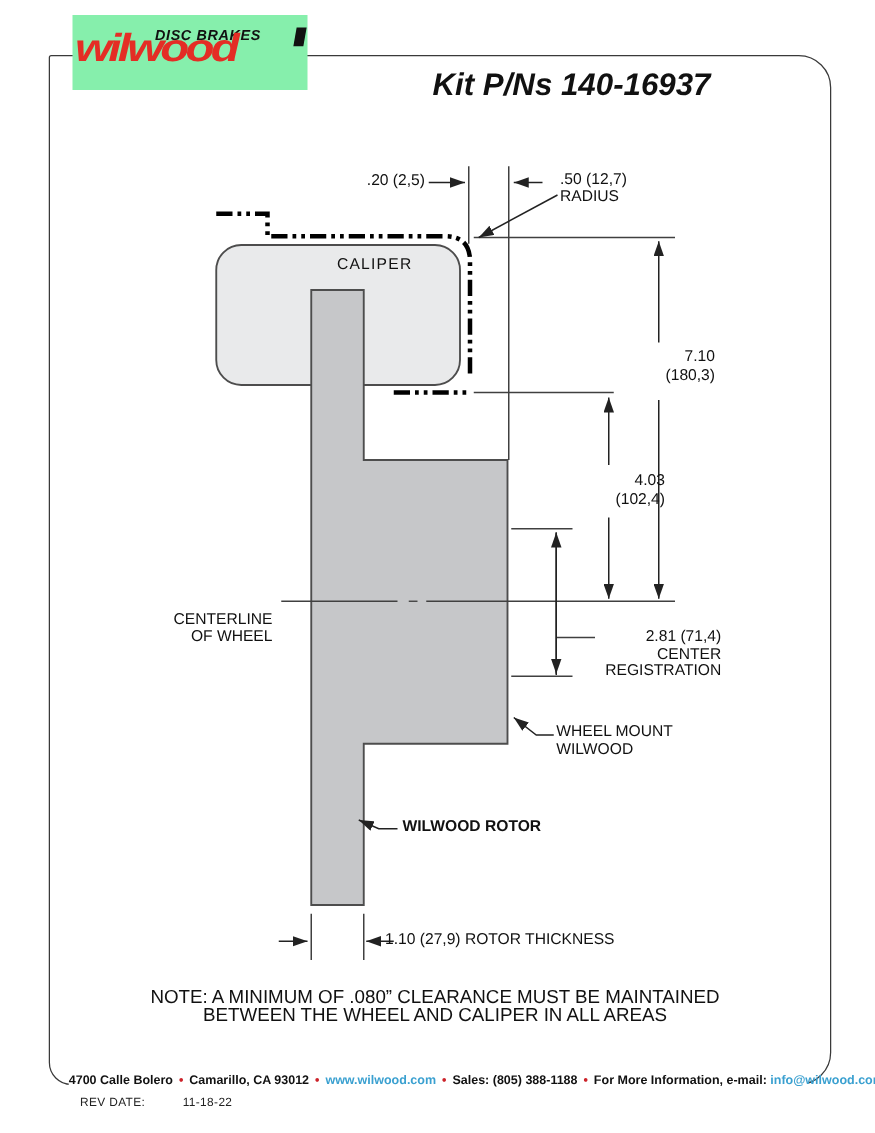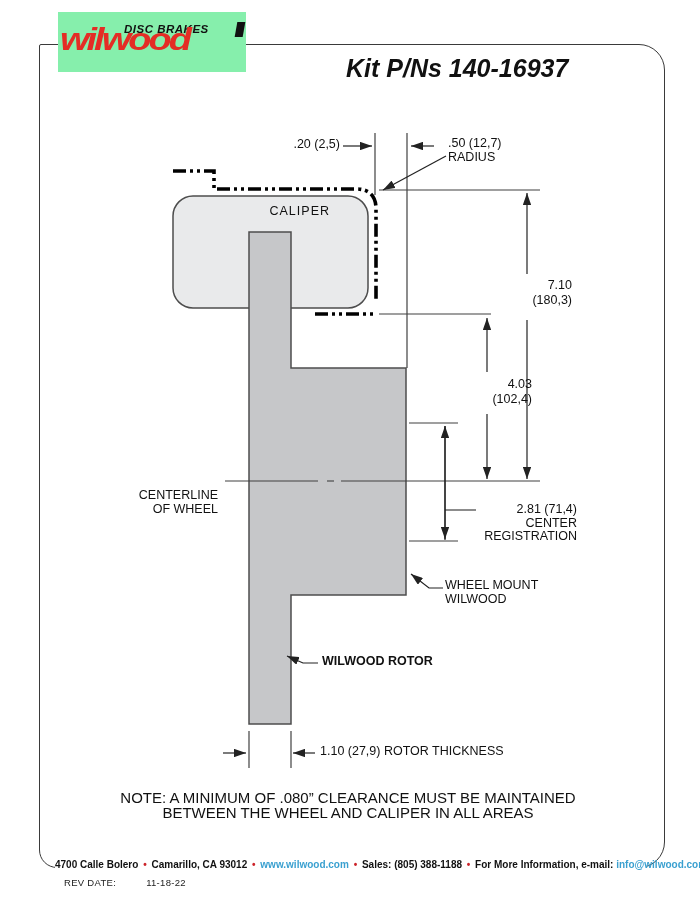--- a/index.html
+++ b/index.html
@@ -26,21 +26,21 @@
   .c{text-align:right;} .r{text-align:right;}
   .caliper-lbl{left:210px;top:205px;width:120px;letter-spacing:1px;}
   .dim20{left:237px;top:138px;width:103px;}
   .radius{left:448px;top:137px;}
   .dim710{left:482px;top:278px;width:90px;line-height:15px;}
   .dim403{left:442px;top:377px;width:90px;line-height:15px;}
   .centerline-lbl{left:118px;top:489px;width:100px;}
   .reg{left:447px;top:503px;width:130px;}
   .wms{left:445px;top:579px;}
   .rotor-lbl{left:322px;top:655px;font-weight:bold;}
-  .thick{left:320px;top:745px;}
+  .thick{left:308px;top:745px;}
   .note{left:98px;top:791px;width:500px;text-align:center;font-size:15px;line-height:14.5px;z-index:2;}
   
   .footer{left:55px;top:857px;width:592px;text-align:center;font-size:10px;font-weight:bold;
           line-height:16px;background:#fff;z-index:3;}
   .footer .sep{color:#cc2229;padding:0 2px;}
   .footer .lnk{color:#3aa0d0;text-decoration:none;}
   .rev{left:40px;top:877px;font-size:9.5px;letter-spacing:.3px;color:#222;z-index:2;}
   .rev span{margin-right:6px;padding-left:24px;}
 </style>
 </head>

